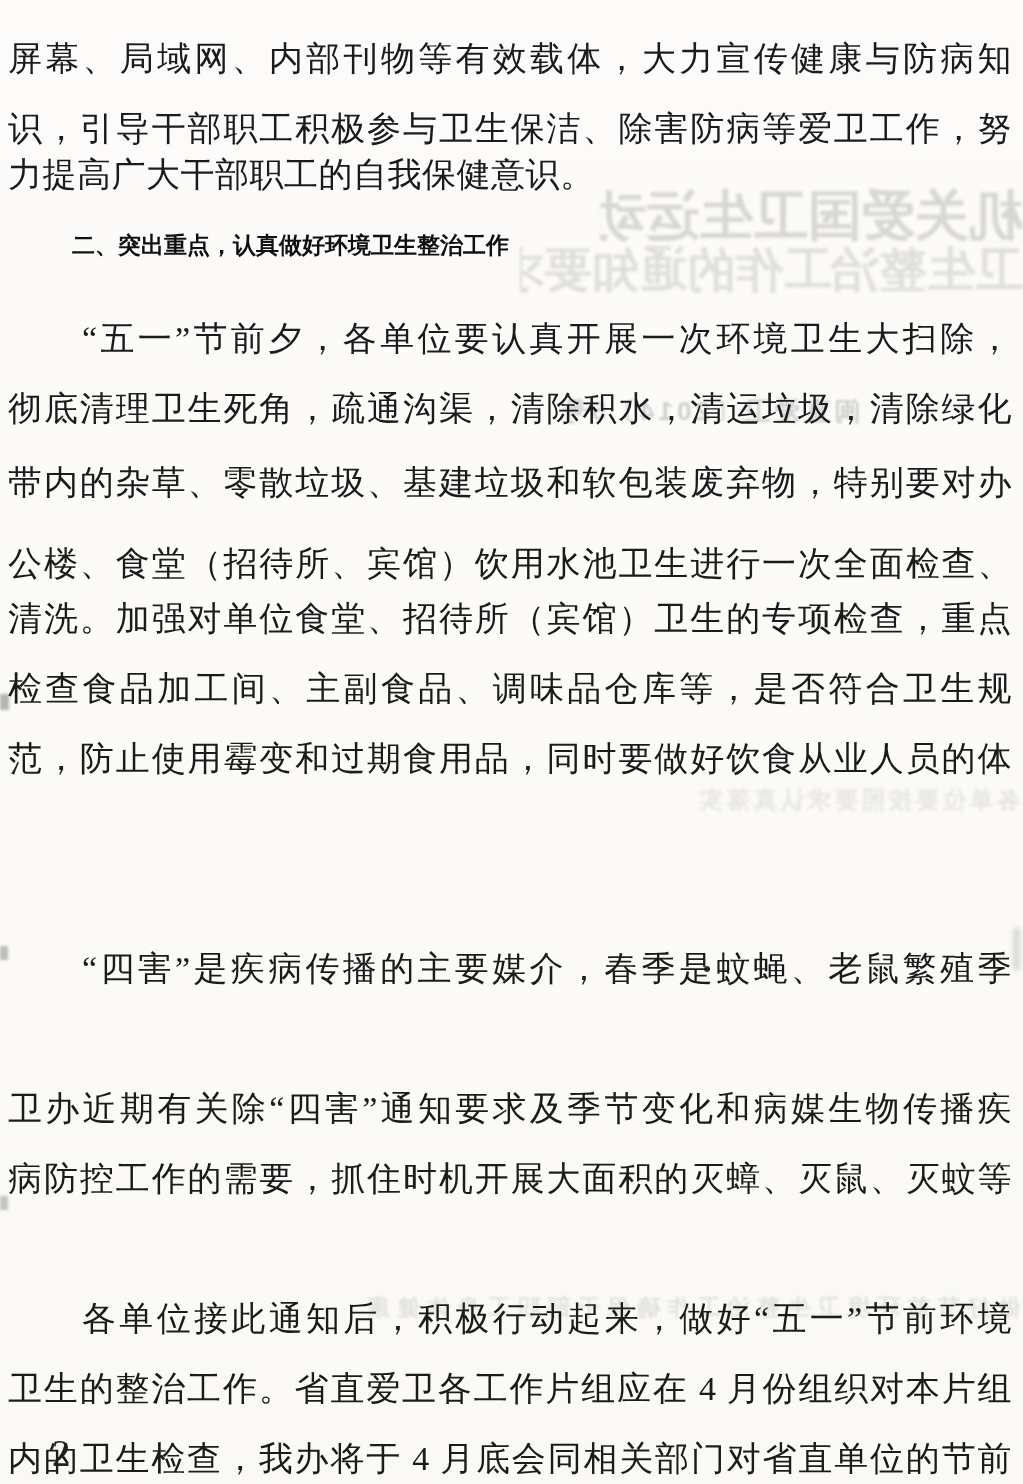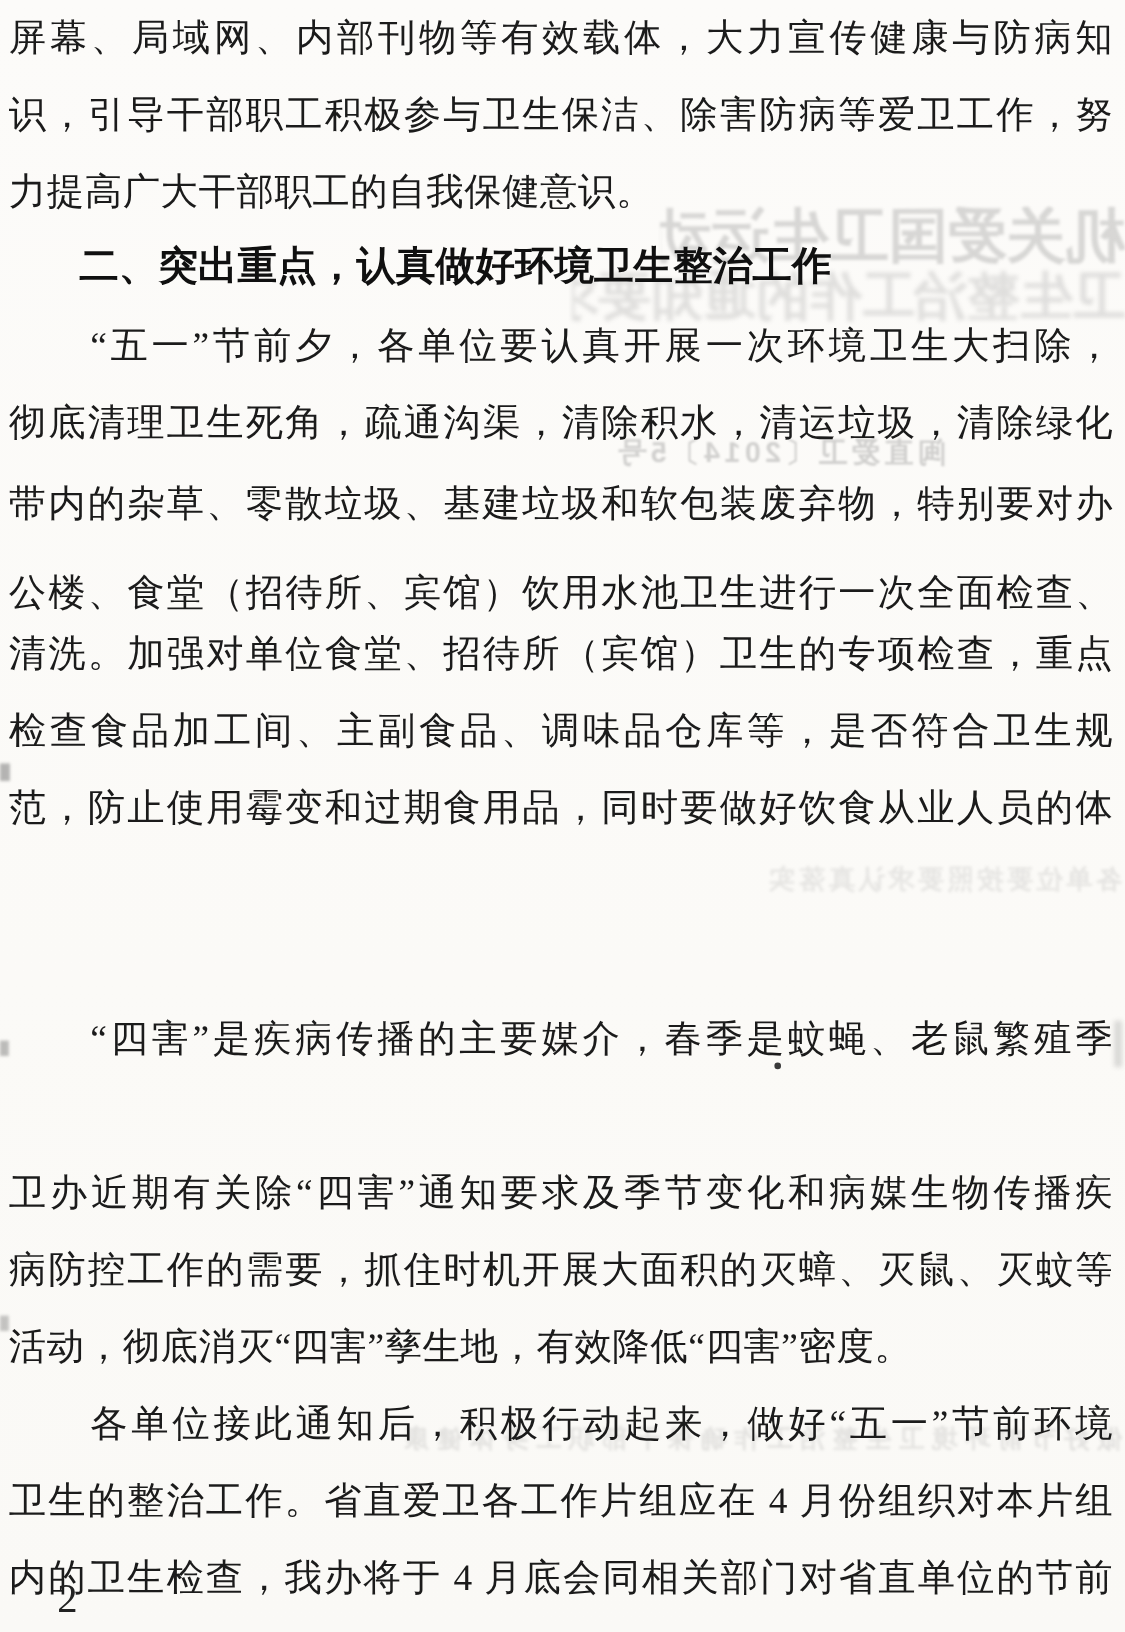--- a/index.html
+++ b/index.html
@@ -18,26 +18,27 @@
     right: 11px;
     height: 70px;
     line-height: 70px;
     font-size: 34px;
     white-space: nowrap;
     letter-spacing: 0.5px;
   }
   .j {
     text-align: justify;
     text-align-last: justify;
+    margin-top: 24px;
   }
   .indent { padding-left: 74px; }
   .heading {
-    font-family: Liberation Mono, monospace;
+    font-family: Liberation Sans, sans-serif;
     font-weight: 700;
-    font-size: 36px;
+    font-size: 23px;
     padding-left: 64px;
     letter-spacing: 0px;
     color: #101010;
   }
   .pagenum {
     position: absolute;
     left: 52px;
     top: 1424px;
     height: 60px;
     line-height: 60px;
@@ -104,20 +105,19 @@
   <div class="line j indent" style="top:280px">“五一”节前夕，各单位要认真开展一次环境卫生大扫除，</div>
   <div class="line j" style="top:350px">彻底清理卫生死角，疏通沟渠，清除积水，清运垃圾，清除绿化</div>
   <div class="line j" style="top:424px">带内的杂草、零散垃圾、基建垃圾和软包装废弃物，特别要对办</div>
   <div class="line j" style="top:505px">公楼、食堂（招待所、宾馆）饮用水池卫生进行一次全面检查、</div>
   <div class="line j" style="top:560px">清洗。加强对单位食堂、招待所（宾馆）卫生的专项检查，重点</div>
   <div class="line j" style="top:630px">检查食品加工间、主副食品、调味品仓库等，是否符合卫生规</div>
   <div class="line j" style="top:700px">范，防止使用霉变和过期食用品，同时要做好饮食从业人员的体</div>
   <div class="line j indent" style="top:910px">“四害”是疾病传播的主要媒介，春季是蚊蝇、老鼠繁殖季</div>
   <div class="line j" style="top:1050px">卫办近期有关除“四害”通知要求及季节变化和病媒生物传播疾</div>
   <div class="line j" style="top:1120px">病防控工作的需要，抓住时机开展大面积的灭蟑、灭鼠、灭蚊等</div>
-  <div class="line" style="top:1190px">活动，彻底消灭“四害”孳生地，有效降低“四害”密度。</div>
   <div class="line j indent" style="top:1260px">各单位接此通知后，积极行动起来，做好“五一”节前环境</div>
   <div class="line j" style="top:1330px">卫生的整治工作。省直爱卫各工作片组应在 4 月份组织对本片组</div>
   <div class="line j" style="top:1400px">内的卫生检查，我办将于 4 月底会同相关部门对省直单位的节前</div>
 
   <div class="pagenum">2</div>
 
 </div>
 
 </body></html>

